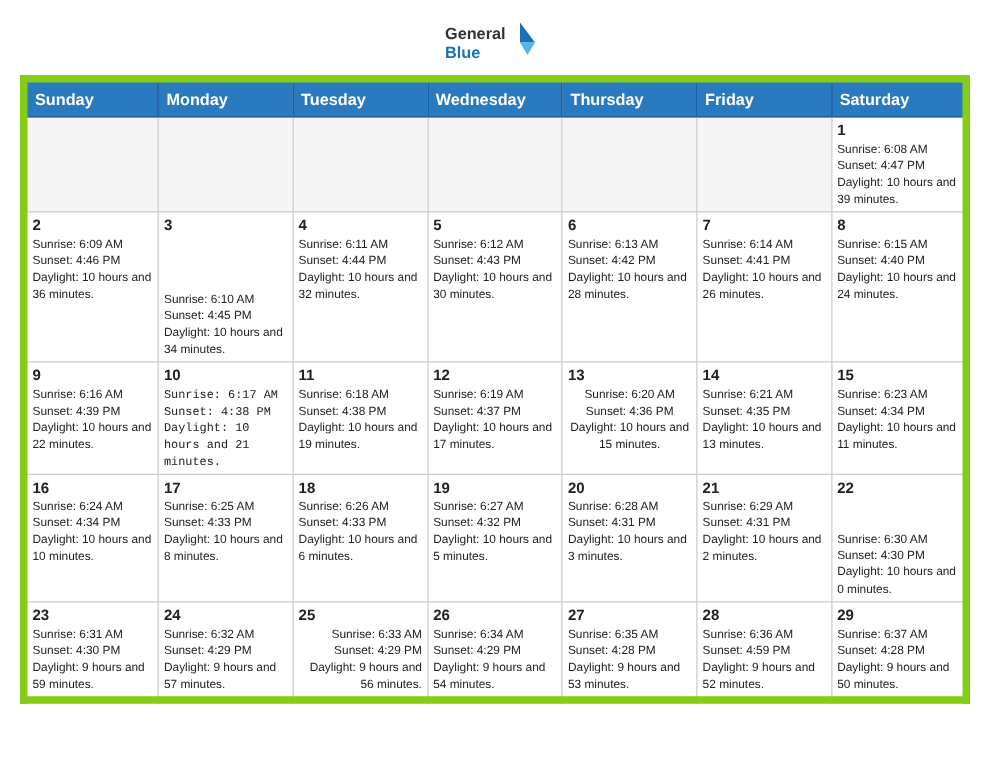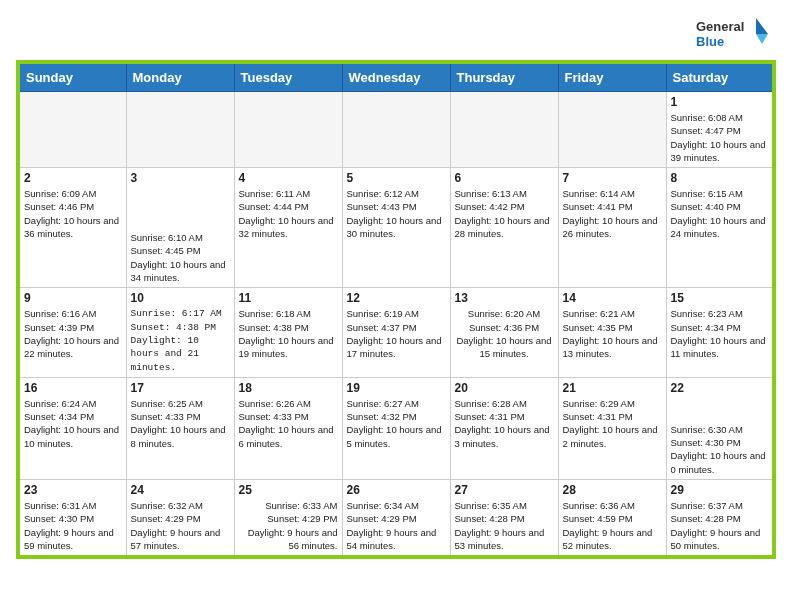--- a/index.html
+++ b/index.html
@@ -5,21 +5,21 @@
     * { box-sizing: border-box; margin: 0; padding: 0; }
     body {
       font-family: Arial, sans-serif;
       background: #fff;
       width: 792px;
       min-height: 612px;
       padding: 16px;
     }
     .header-area {
       display: flex;
-      justify-content: flex-end;
+      justify-content: center;
       align-items: flex-start;
       margin-bottom: 8px;
     }
     .logo {
       display: flex;
       align-items: center;
       gap: 4px;
     }
     .title-area {
       text-align: right;
@@ -29,21 +29,21 @@
       font-weight: bold;
       color: #222;
     }
     .calendar-subtitle {
       font-size: 14px;
       color: #444;
     }
     .calendar {
       width: 100%;
       border-collapse: collapse;
-      border: 4px solid #84cc16;
+      border: 6px solid #84cc16;
     }
     .calendar th {
       background-color: #2a7abf;
       color: #fff;
       font-size: 13px;
       font-weight: bold;
       text-align: left;
       padding: 6px 6px;
       border: 1px solid #1a5a9a;
     }

